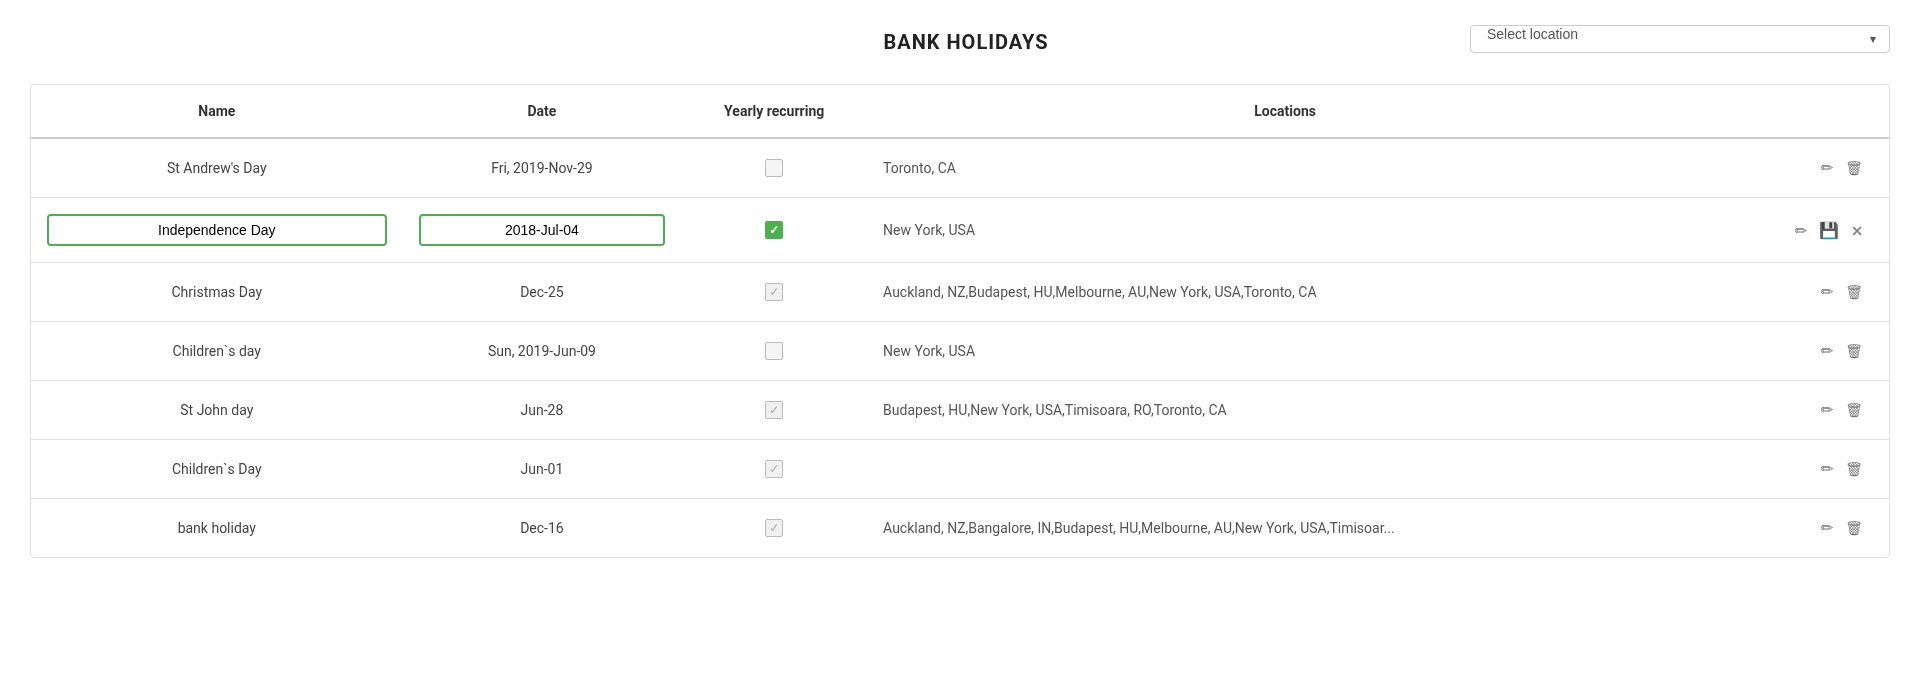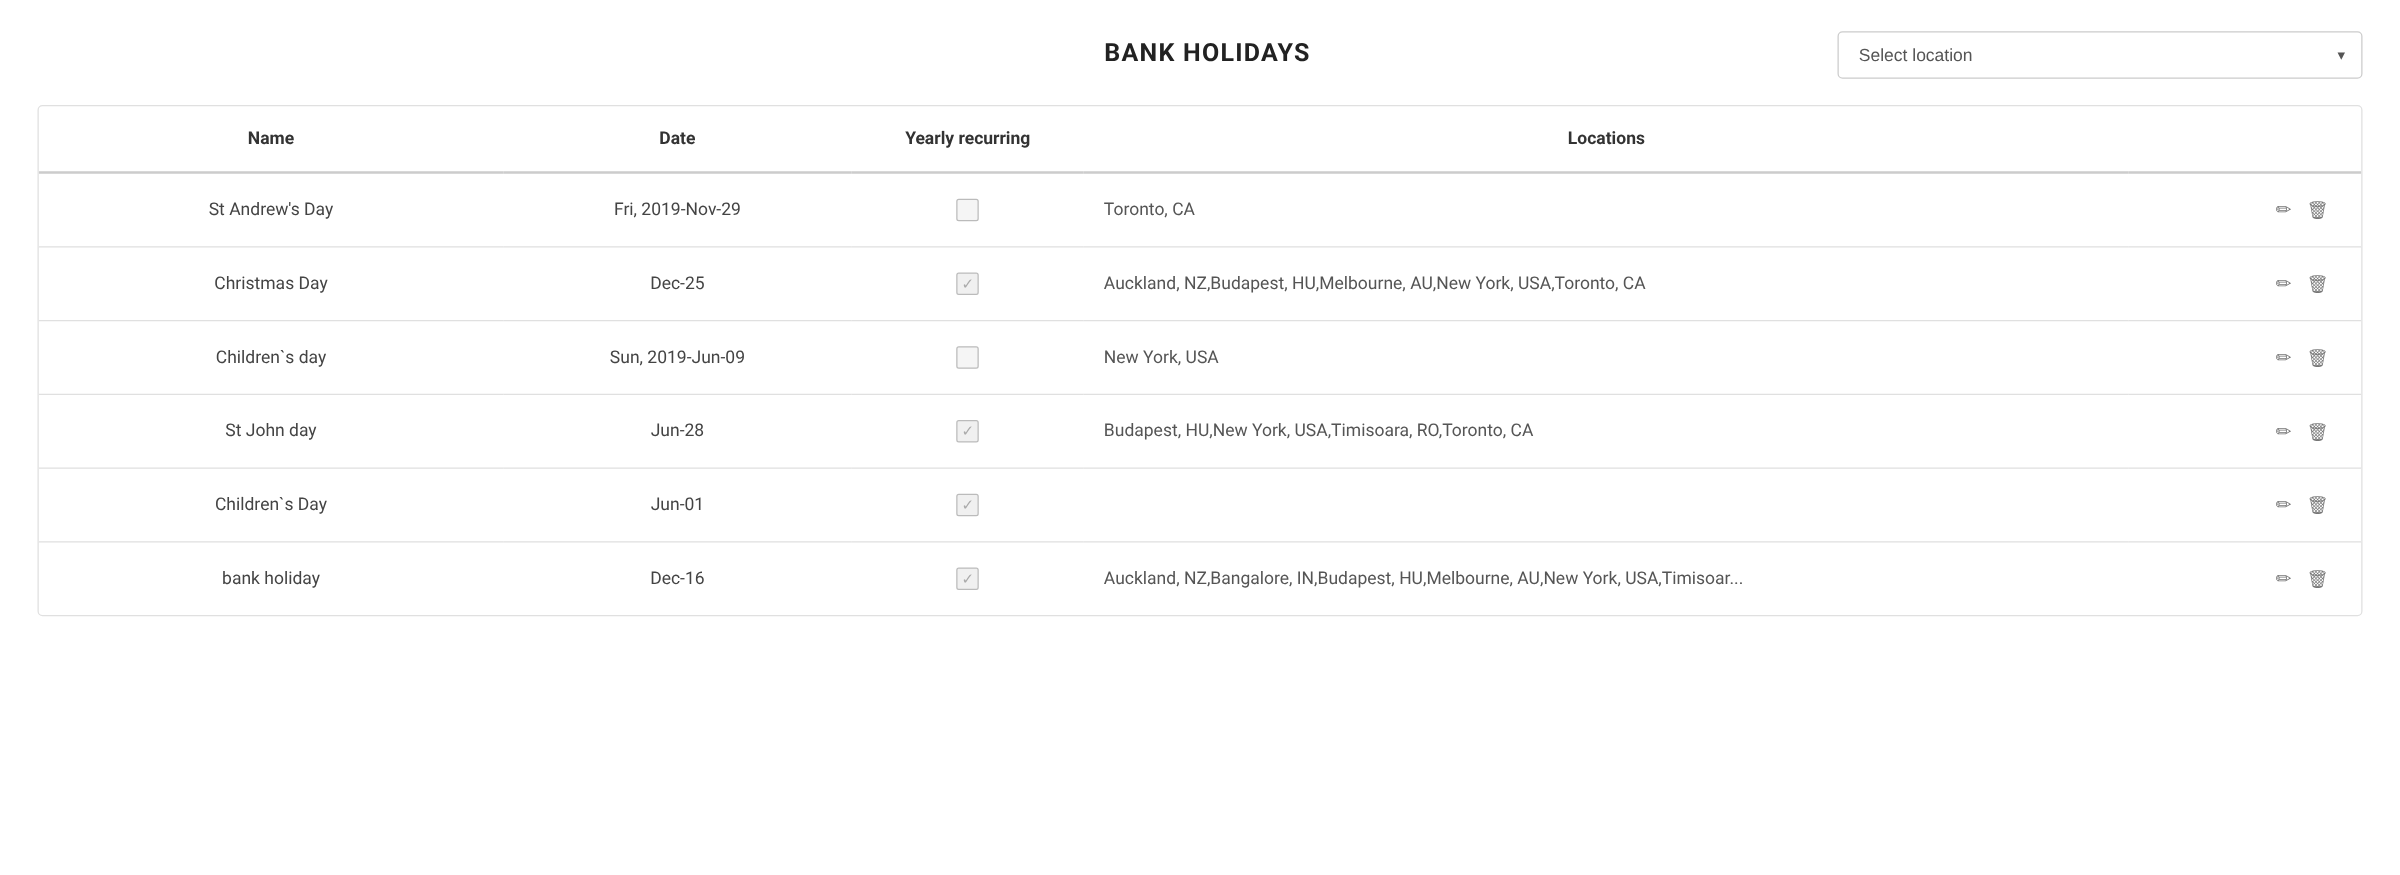--- a/index.html
+++ b/index.html
@@ -30,21 +30,21 @@
       margin-left: 12px;
     }
     .location-select-wrapper {
       position: absolute;
       right: 0;
       top: 5px;
       width: 420px;
     }
     .location-select {
       width: 100%;
-      padding: 10px 40px 10px 16px;
+      padding: 0 40px 10px 16px;
       border: 1px solid #ccc;
       border-radius: 4px;
       background: #fff;
       font-size: 14px;
       color: #555;
       appearance: none;
       -webkit-appearance: none;
       cursor: pointer;
       outline: none;
     }
@@ -230,20 +230,37 @@
                 <span class="checkbox-unchecked"></span>
               </div>
             </td>
             <td class="locations-cell">Toronto, CA</td>
             <td class="actions-cell"><button class="action-btn">
                 <span class="icon-pencil"></span>
               </button><button class="action-btn">
                 <span class="icon-trash"></span>
               </button></td>
           </tr>
+          <tr class="editing-row">
+            <td class="name-cell"><input type="text" class="editing-input" value="Independence Day" style=""></td>
+            <td class="date-cell"><input type="text" class="editing-input" value="2018-Jul-04" style=""></td>
+            <td>
+              <div class="checkbox-container">
+                <span class="checkbox-checked-green"></span>
+              </div>
+            </td>
+            <td class="locations-cell">New York, USA</td>
+            <td class="actions-cell"><button class="action-btn">
+                <span class="icon-pencil"></span>
+              </button><button class="action-btn save-btn">
+                <span class="icon-save"></span>
+              </button><button class="action-btn cancel-btn">
+                <span class="icon-x"></span>
+              </button></td>
+          </tr>
           <tr>
             <td class="name-cell">Christmas Day</td>
             <td class="date-cell">Dec-25</td>
             <td>
               <div class="checkbox-container">
                 <span class="checkbox-checked-light"></span>
               </div>
             </td>
             <td class="locations-cell">Auckland, NZ,Budapest, HU,Melbourne, AU,New York, USA,Toronto, CA</td>
             <td class="actions-cell"><button class="action-btn">

